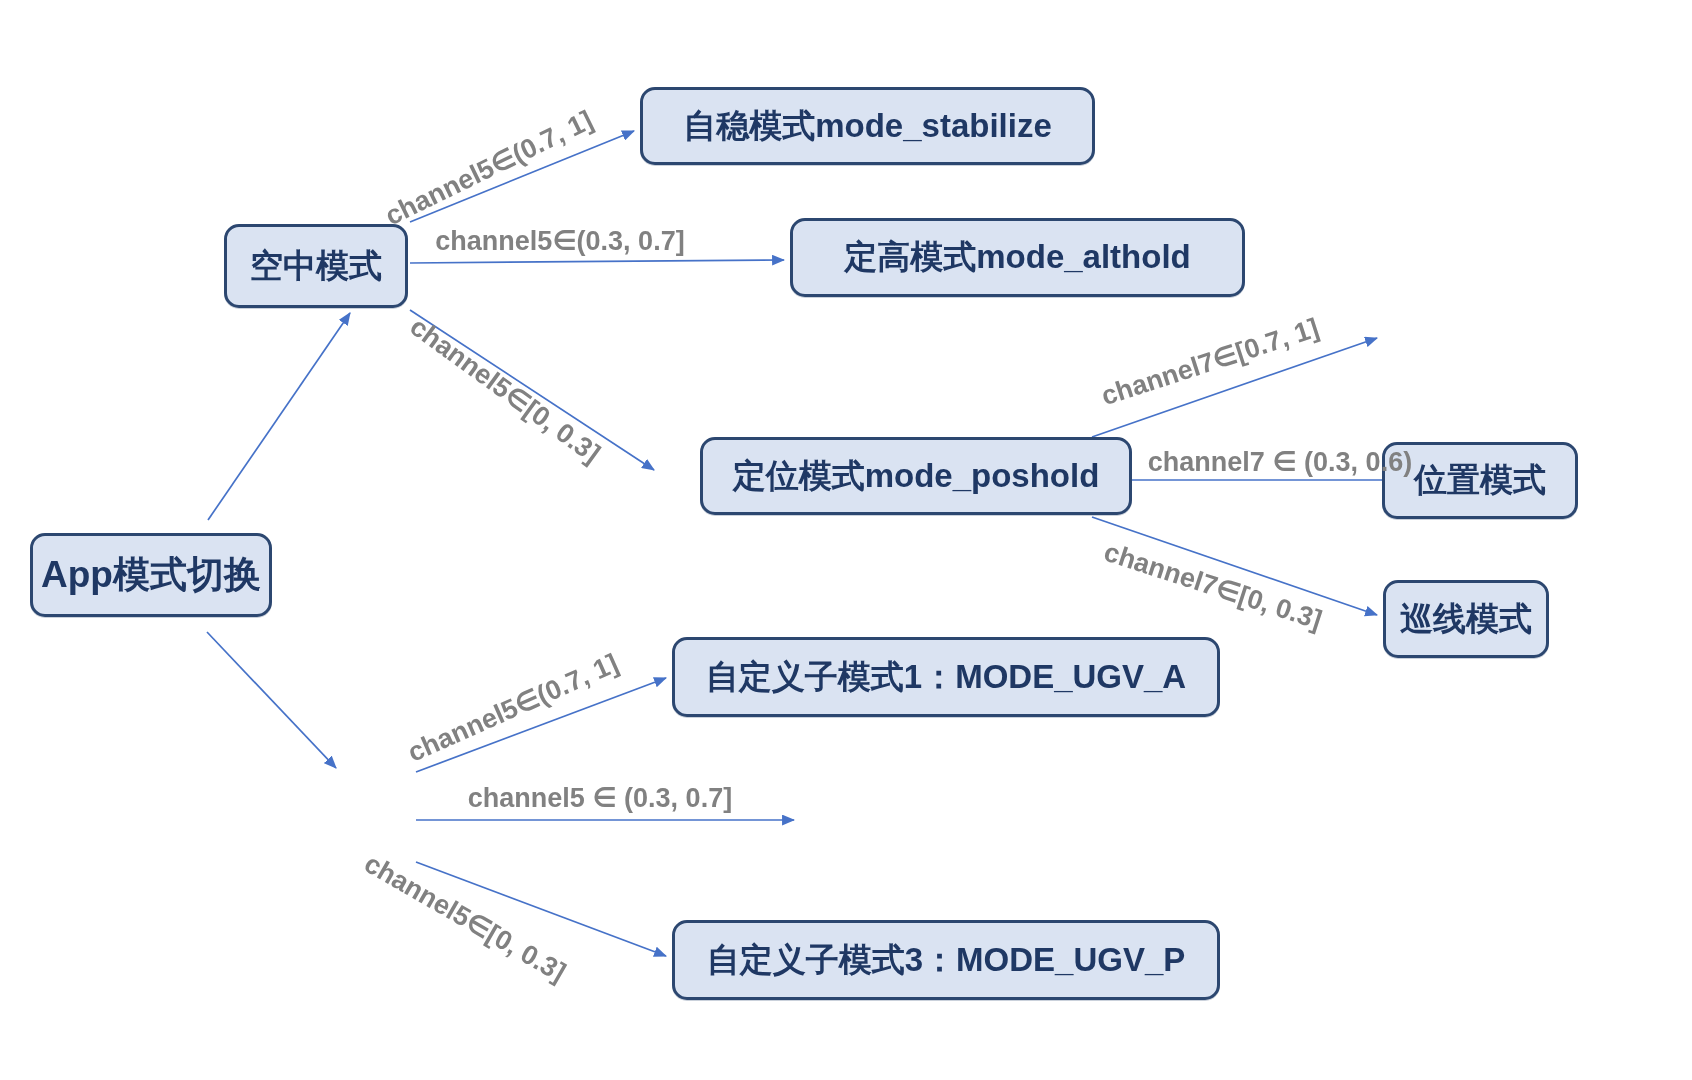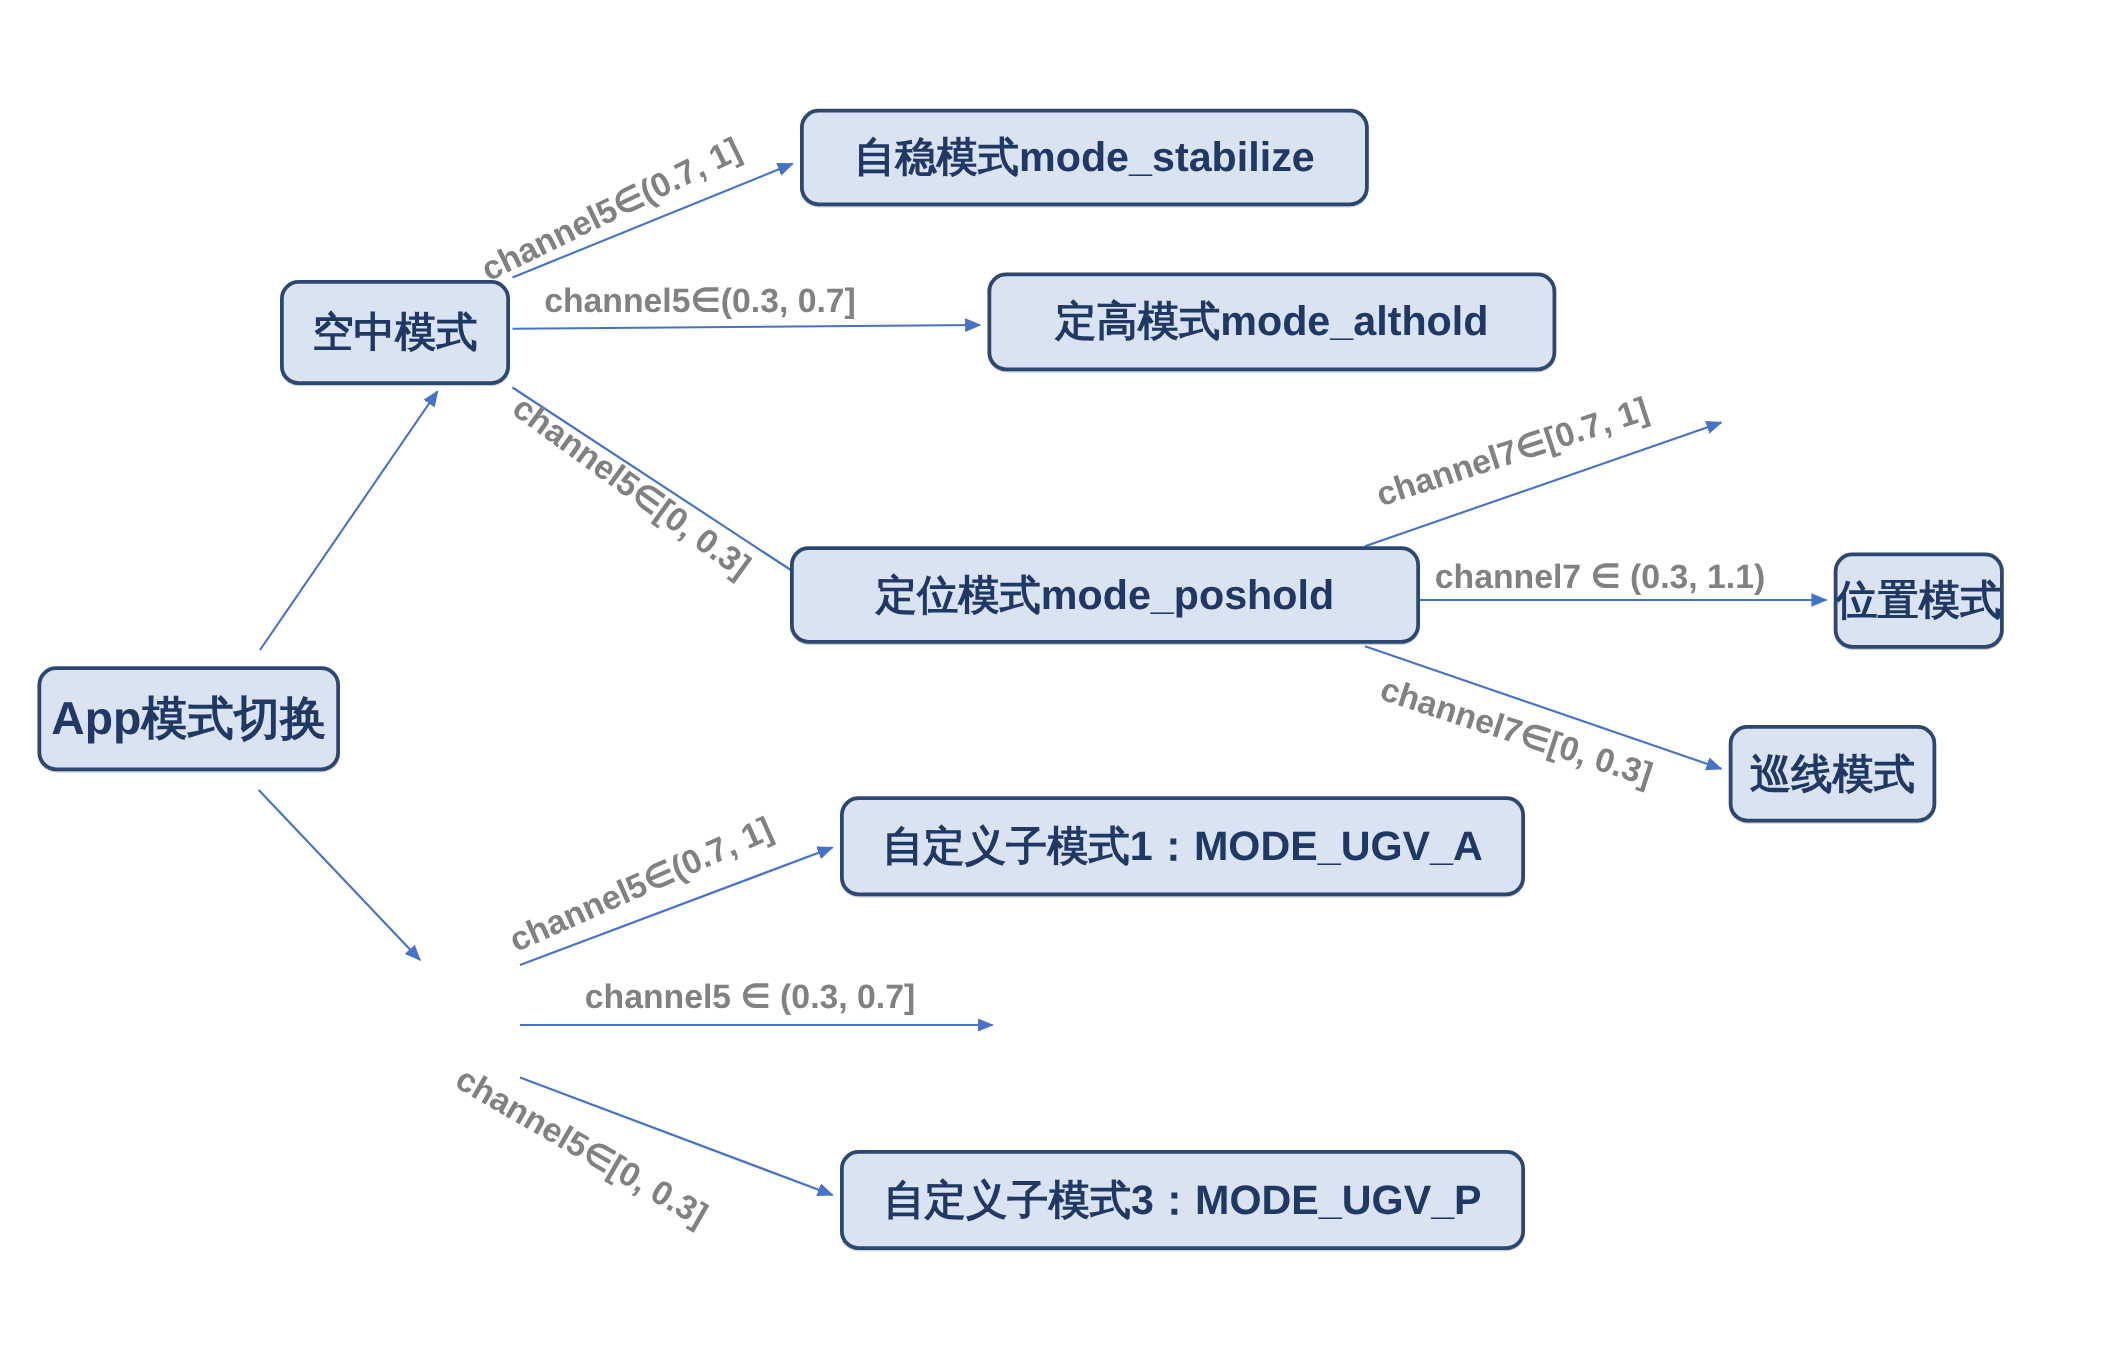--- a/index.html
+++ b/index.html
@@ -70,26 +70,26 @@
 
 
   <div class="node" style="left:640px;top:87px;width:455px;height:78px">
     <span>自稳模式mode_stabilize</span>
   </div>
 
   <div class="node" style="left:790px;top:218px;width:455px;height:79px">
     <span>定高模式mode_althold</span>
   </div>
 
-  <div class="node" style="left:632px;top:437px;width:504px;height:78px">
+  <div class="node" style="left:700px;top:437px;width:432px;height:78px">
     <span>定位模式mode_poshold</span>
   </div>
 
 
-  <div class="node" style="left:1467px;top:442px;width:136px;height:77px">
+  <div class="node" style="left:1382px;top:442px;width:196px;height:77px">
     <span>位置模式</span>
   </div>
 
   <div class="node" style="left:1383px;top:580px;width:166px;height:78px">
     <span>巡线模式</span>
   </div>
 
   <div class="node" style="left:672px;top:637px;width:548px;height:80px">
     <span>自定义子模式1：MODE_UGV_A</span>
   </div>
@@ -100,21 +100,21 @@
   </div>
 
   <div class="edge-label" style="left:489px;top:168px;transform:translate(-50%,-50%) rotate(-26deg)">channel5∈(0.7, 1]</div>
 
   <div class="edge-label" style="left:560px;top:241px;transform:translate(-50%,-50%)">channel5∈(0.3, 0.7]</div>
 
   <div class="edge-label" style="left:505px;top:390px;transform:translate(-50%,-50%) rotate(36deg)">channel5∈[0, 0.3]</div>
 
   <div class="edge-label" style="left:1210px;top:362px;transform:translate(-50%,-50%) rotate(-18deg)">channel7∈[0.7, 1]</div>
 
-  <div class="edge-label" style="left:1280px;top:462px;transform:translate(-50%,-50%)">channel7 ∈ (0.3, 1.1)</div>
+  <div class="edge-label" style="left:1280px;top:462px;transform:translate(-50%,-50%)">channel7 ∈ (0.3, 0.6)</div>
 
   <div class="edge-label" style="left:1213px;top:586px;transform:translate(-50%,-50%) rotate(18deg)">channel7∈[0, 0.3]</div>
 
   <div class="edge-label" style="left:513px;top:708px;transform:translate(-50%,-50%) rotate(-24deg)">channel5∈(0.7, 1]</div>
 
   <div class="edge-label" style="left:600px;top:798px;transform:translate(-50%,-50%)">channel5 ∈ (0.3, 0.7]</div>
 
   <div class="edge-label" style="left:465px;top:918px;transform:translate(-50%,-50%) rotate(30deg)">channel5∈[0, 0.3]</div>
 
 </div>

